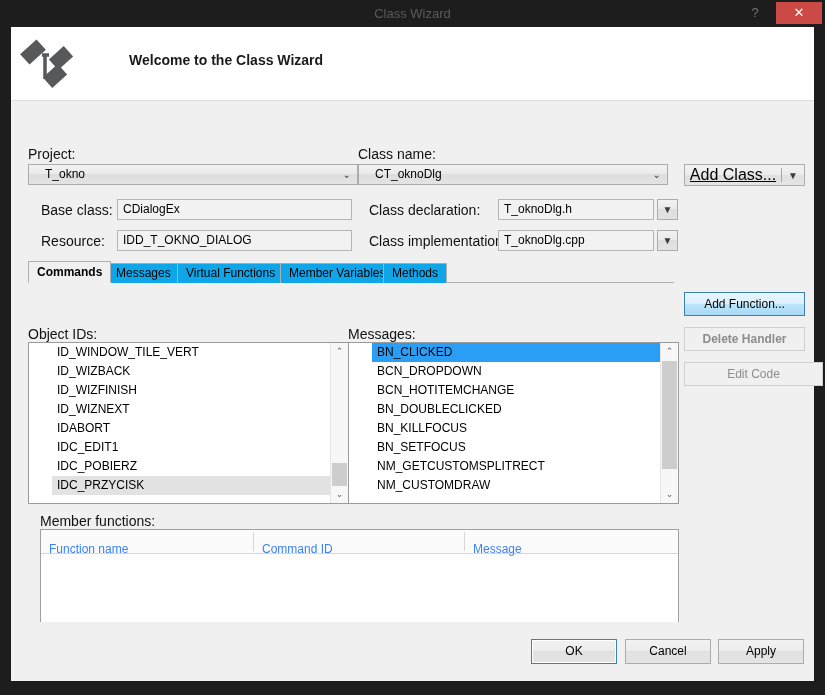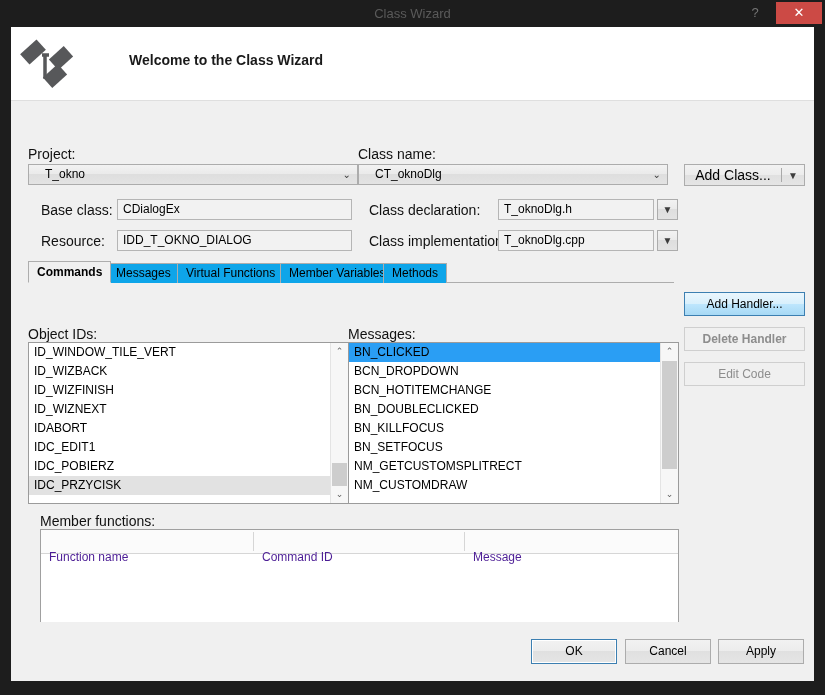--- a/index.html
+++ b/index.html
@@ -145,21 +145,21 @@
   .btn.focus { border: 1px solid #3c7fb1; box-shadow: inset 0 0 0 1px #ffffff; }
   .btn.hot { background: linear-gradient(to bottom,#eaf6fd 0%,#d9f0fc 48%,#bee6fd 50%,#a7d9f5 100%); border-color:#3c7fb1; }
   .splitbtn {
     position: absolute;
     box-sizing: border-box;
     background: linear-gradient(to bottom,#f2f2f2 0%,#ececec 48%,#e0e0e0 50%,#e5e5e5 100%);
     border: 1px solid #acacac;
   }
   .splitbtn .main {
     position: absolute; left: 0; top: 0; right: 23px; bottom: 0;
-    text-align: center; font-size: 14px; color: #000;
+    text-align: center; font-size: 16px; color: #000; text-decoration: underline;
   }
   .splitbtn .sep {
     position: absolute; right: 22px; top: 3px; bottom: 3px;
     width: 1px; background: #a9a9a9;
   }
   .splitbtn .arr {
     position: absolute; right: 0; top: 0; width: 22px; bottom: 0;
     text-align: center; font-size: 10px; color: #3c3c3c;
   }
   .vcent { display: flex; align-items: center; justify-content: center; }
@@ -209,21 +209,21 @@
     width: 15px; height: 15px;
   }
   
   .listbox {
     position: absolute;
     box-sizing: border-box;
     background: #ffffff;
     border: 1px solid #9b9b9b;
     overflow: hidden;
   }
-  .lb-items { position: absolute; left: 0; top: 0; right: 17px; top: 0; }
+  .lb-items { position: absolute; left: 0; top: 0; right: 17px; top: 0; padding-left: 23px; }
   .lb-item {
     height: 19px; line-height: 19px;
     padding-left: 5px;
     font-size: 12px;
     color: #000;
     white-space: nowrap;
     font-family: "Liberation Sans", sans-serif;
   }
   .lb-item.sel-active { background: #2a9ef4; color: #000000; }
   .lb-item.sel-inactive { background: #e2e2e2; color: #000; }
@@ -252,22 +252,22 @@
     box-sizing: border-box;
     background: #ffffff;
     border: 1px solid #a0a0a0;
   }
   .grid-head {
     position: absolute; left: 0; top: 0; right: 0; height: 23px;
     background: #fbfbfb;
     border-bottom: 1px solid #d6d6d6;
   }
   .gh {
-    position: absolute; top: 16px; height: 23px; line-height: 22px;
-    font-size: 12px; color: #4c1d95;
+    position: absolute; top: 8px; height: 23px; line-height: 22px;
+    font-size: 12px; color: #3b82f6;
     padding-left: 8px;
     box-sizing: border-box;
     font-family: "Liberation Sans", sans-serif;
   }
   .gh-sep { position: absolute; top: 2px; height: 19px; width: 1px; background: #d6d6d6; }
   
   .footer {
     position: absolute; left: 0; top: 595px;
     width: 803px; height: 59px;
     background: #f0f0f0;
@@ -387,23 +387,23 @@
             <div class="lb-item">NM_GETCUSTOMSPLITRECT</div>
             <div class="lb-item">NM_CUSTOMDRAW</div>
           </div>
         <div class="scrollbar">
           <div class="sb-arrow sb-up">⌃</div>
           <div class="sb-thumb" style="top:18px; height:108px;"></div>
           <div class="sb-arrow sb-down">⌄</div>
         </div>
       </div>
 
-      <div class="btn hot" style="left:673px; top:191px; width:121px; height:24px; line-height:22px;">Add Handler...</div>
+      <div class="btn hot" style="left:673px; top:191px; width:121px; height:24px; line-height:22px;">Add Function...</div>
       <div class="btn disabled" style="left:673px; top:226px; width:121px; height:24px; line-height:22px;font-weight:bold;">Delete Handler</div>
-      <div class="btn disabled" style="left:673px; top:261px; width:121px; height:24px; line-height:22px;">Edit Code</div>
+      <div class="btn disabled" style="left:673px; top:261px; width:139px; height:24px; line-height:22px;">Edit Code</div>
 
       <div class="lbl" style="left:29px; top:412px;">Member functions:</div>
       <div class="grid" style="top:428px;">
         <div class="grid-head">
           <div class="gh" style="left:0px;   width:212px;">Function name</div>
           <div class="gh-sep" style="left:212px;"></div>
           <div class="gh" style="left:213px; width:210px;">Command ID</div>
           <div class="gh-sep" style="left:423px;"></div>
           <div class="gh" style="left:424px; width:213px;">Message</div>
         </div>

